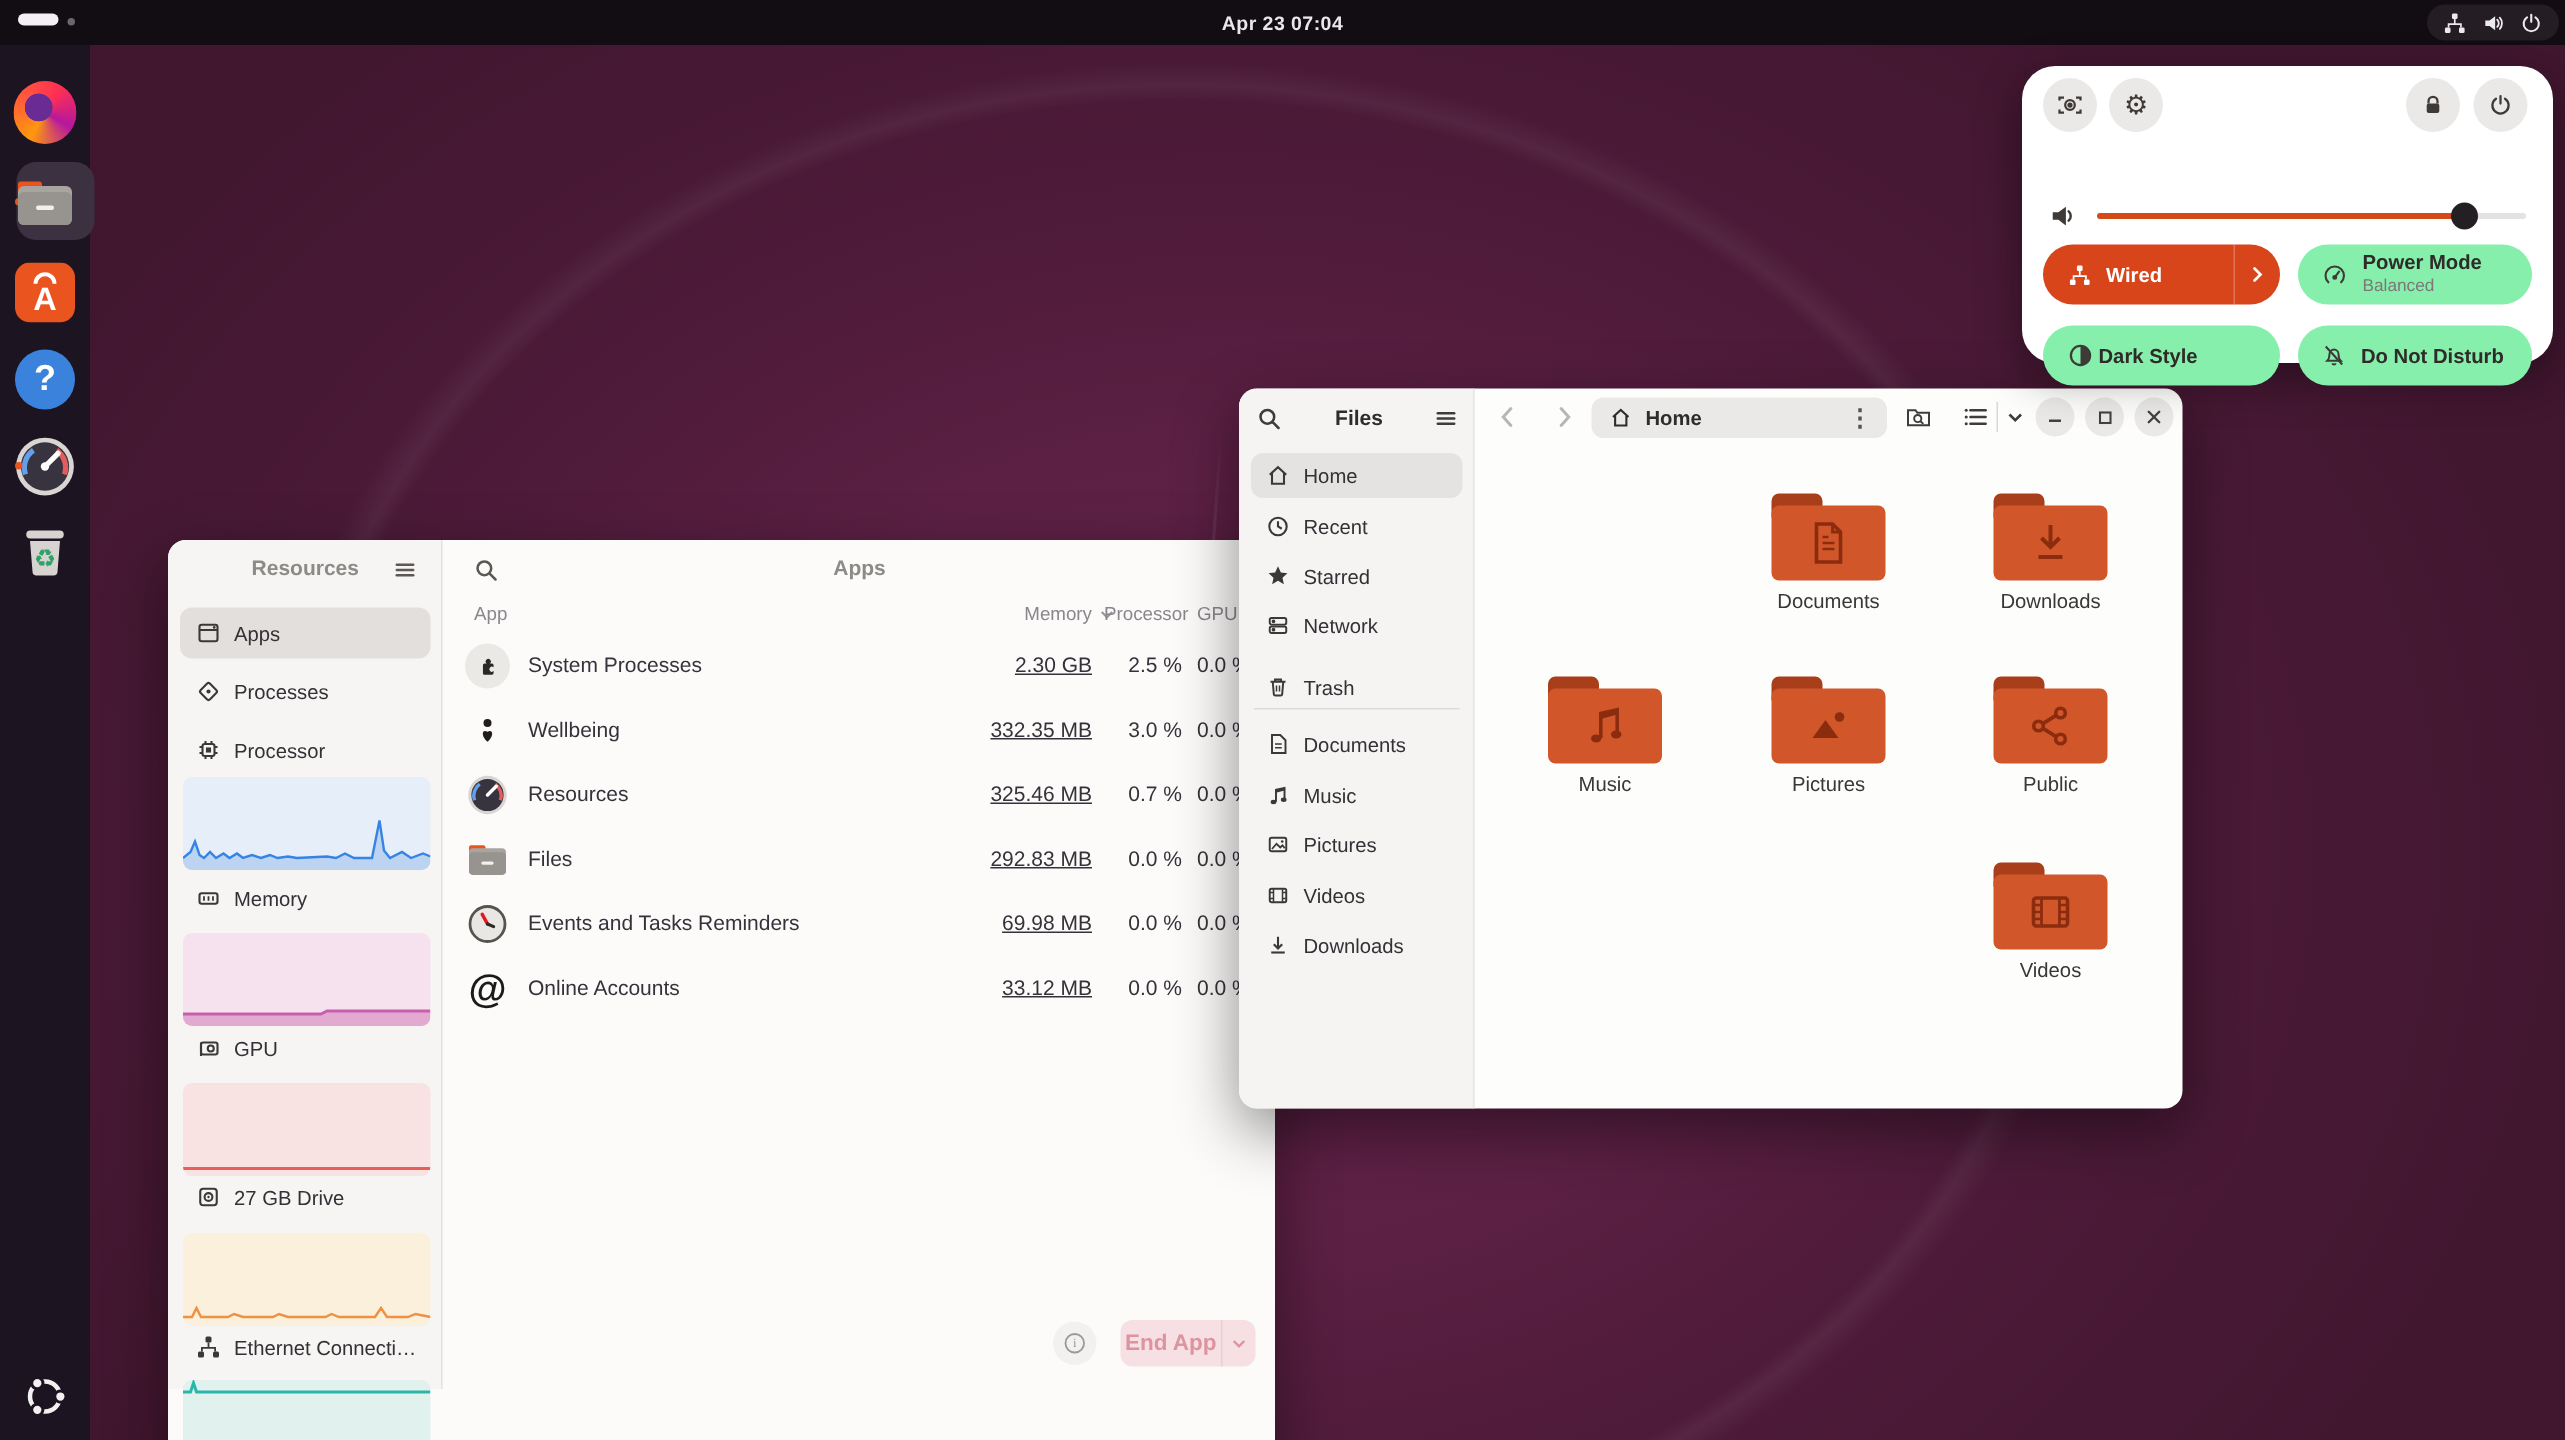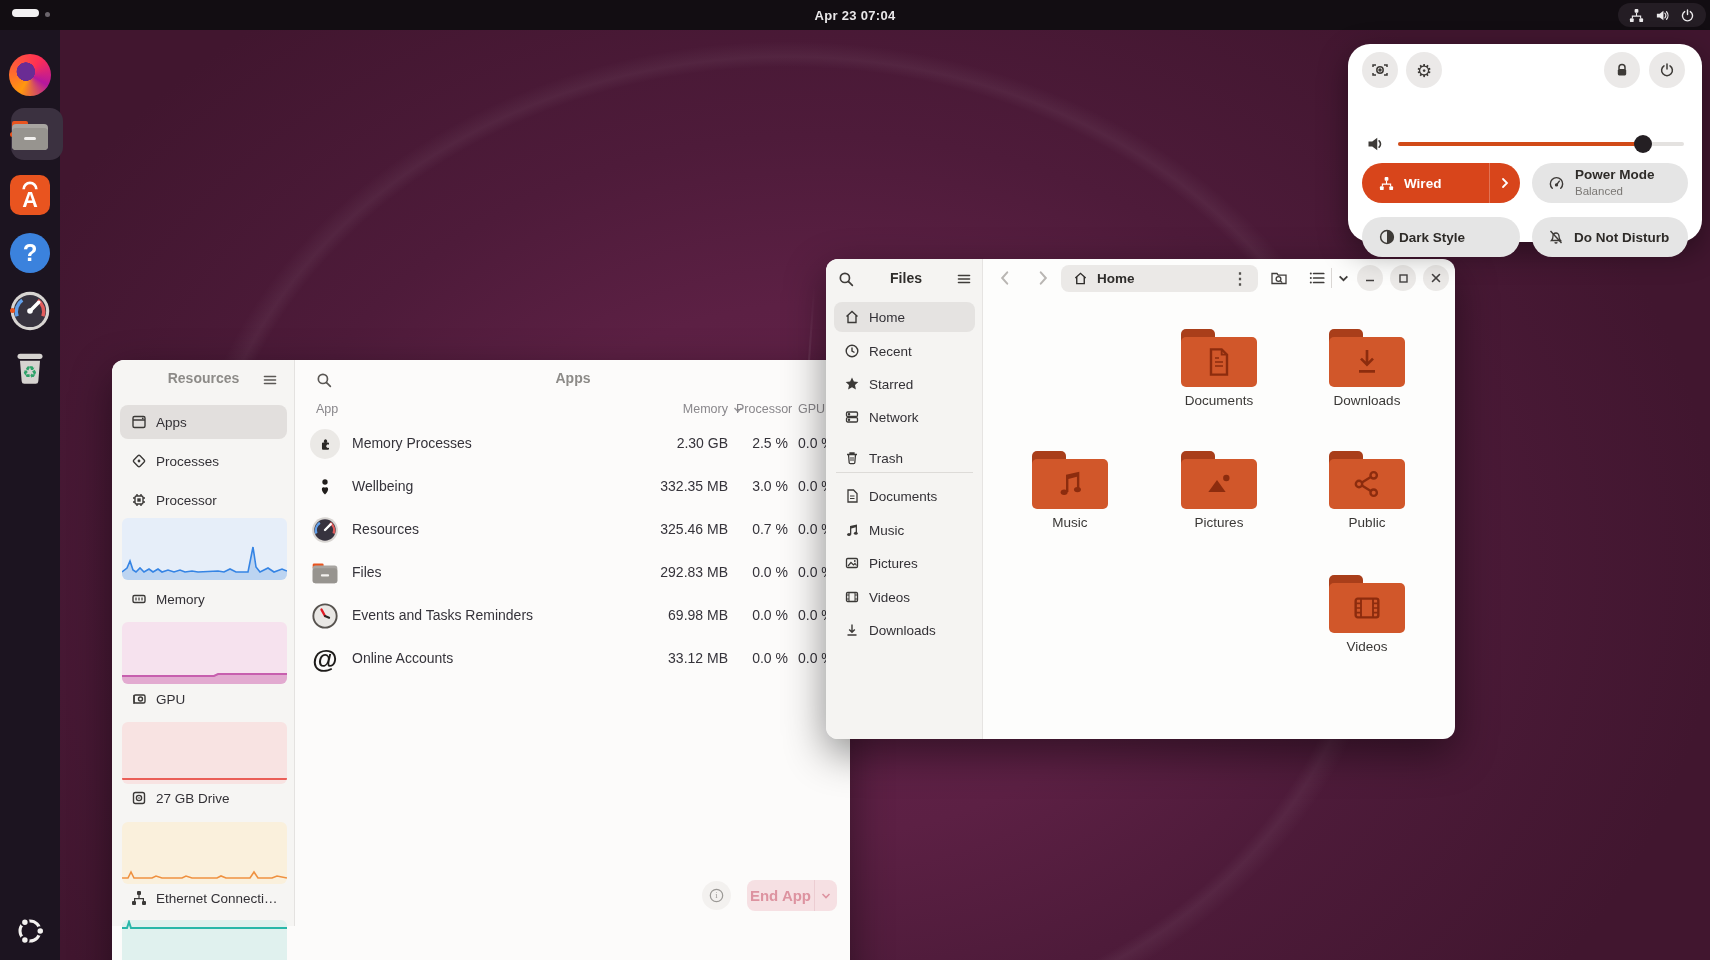--- a/index.html
+++ b/index.html
@@ -39,21 +39,21 @@
   .help-icon { width:40px; height:40px; border-radius:50%; background:#3b82dd; color:#fff; display:flex; align-items:center;
     justify-content:center; font-size:24px; font-weight:bold; }
   .trash-icon { width:40px; height:40px; }
   .ubuntu-logo { width:30px; height:30px; }
 
   
   #qs { left:1348px; top:44px; width:354px; height:198px; background:#ffffff; border-radius:22px;
     box-shadow:0 10px 30px rgba(0,0,0,.4); z-index:70; }
   .qs-circle { position:absolute; width:36px; height:36px; border-radius:50%; background:#ebe9e8;
     display:flex; align-items:center; justify-content:center; color:#3d3a37; }
-  .qs-pill { position:absolute; height:40px; border-radius:20px; background:#e5e5e5; display:flex; align-items:center;
+  .qs-pill { position:absolute; height:40px; border-radius:20px; background:#86efac; display:flex; align-items:center;
     color:#2e2b28; font-size:13.5px; font-weight:bold; }
   .qs-pill.active { background:#d8451b; color:#ffffff; }
   #vol-track { position:absolute; left:50px; top:98px; width:286px; height:4px; border-radius:2px; background:#e4e2e0; }
   #vol-fill { position:absolute; left:0; top:0; height:4px; width:243px; border-radius:2px; background:#d14a17; }
   #vol-knob { position:absolute; left:236px; top:-7px; width:18px; height:18px; border-radius:50%; background:#241f23; }
 
   
   .window { position:absolute; border-radius:12px; box-shadow:0 14px 42px rgba(0,0,0,.45); overflow:hidden; }
   .circle-btn { position:absolute; width:26px; height:26px; border-radius:50%; background:#ebe9e7;
     display:flex; align-items:center; justify-content:center; color:#444140; }
@@ -67,21 +67,21 @@
   .side-item.sel { background:#e2dfdd; }
   .side-ic { width:16px; height:16px; color:#3b3937; flex:0 0 16px; }
   .spark { position:absolute; left:10px; width:165px; height:62px; border-radius:6px; overflow:hidden; }
   #res-main { position:absolute; left:184px; top:0; width:554px; height:566px; }
   #res-apps-title { position:absolute; left:0; top:10px; width:554px; text-align:center; font-size:14px; font-weight:bold; color:#8d8b88; }
   .col-head { position:absolute; font-size:12.5px; color:#89878b; }
   .res-row { position:absolute; left:0; width:560px; height:43px; }
   .row-ic { position:absolute; left:14px; top:6px; width:30px; height:30px; border-radius:50%;
     display:flex; align-items:center; justify-content:center; }
   .row-app { position:absolute; left:56px; top:12px; font-size:14px; color:#35333a; }
-  .row-mem { position:absolute; left:320px; top:12px; width:112px; text-align:right; font-size:14px; color:#35333a; }
+  .row-mem { position:absolute; left:320px; top:12px; width:112px; text-align:right; font-size:14px; color:#35333a;text-decoration:underline; }
   .row-cpu { position:absolute; left:440px; top:12px; width:52px; text-align:right; font-size:14px; color:#35333a; }
   .row-gpu { position:absolute; left:502px; top:12px; width:60px; text-align:left; font-size:14px; color:#35333a; }
   #end-app { position:absolute; left:451px; top:520px; width:90px; height:31px; border-radius:8px; background:#f6e0e3;
     display:flex; align-items:center; }
   #end-app .lbl { flex:1; text-align:center; font-size:15px; font-weight:bold; color:#dd93a0; }
   #end-app .sep { width:1px; height:31px; background:#eccdd2; }
   #end-app .chev { width:22px; display:flex; justify-content:center; color:#dd93a0; }
   #info-btn { left:406px; top:521px; width:29px; height:29px; background:#f3f1ef; color:#9b9996; }
 
   
@@ -384,21 +384,21 @@
         </svg>
       <span class="col-head" style="left:440px; top:42px; width:52px; text-align:right">Processor</span>
       <span class="col-head" style="left:502px; top:42px">GPU</span>
 
       <div class="res-row" style="top:63px">
         <div class="row-ic" style="background:#ebe9e6">
           <svg width="17" height="17" viewBox="0 0 24 24" fill="#2b2926">
               <path d="M8.5 9h2a2.4 2.4 0 1 1 3 0h2A1.5 1.5 0 0 1 17 10.5v2a2.4 2.4 0 1 0 0 3.6v2A1.5 1.5 0 0 1 15.5 19.5h-7A1.5 1.5 0 0 1 7 18v-7.5A1.5 1.5 0 0 1 8.5 9Z"></path>
             </svg>
         </div>
-        <span class="row-app">Memory Processes</span>
+        <span class="row-app">System Processes</span>
         <span class="row-mem">2.30 GB</span>
         <span class="row-cpu">2.5 %</span>
         <span class="row-gpu">0.0 %</span>
       </div>
       <div class="res-row" style="top:106px">
         <div class="row-ic">
           <svg width="20" height="20" viewBox="0 0 24 24" fill="#201d1b">
               <circle cx="12" cy="6" r="3.2"></circle>
               <path d="M12 21 C6.5 16.5 7.5 10.5 12 13 C16.5 10.5 17.5 16.5 12 21 Z"></path>
             </svg>

